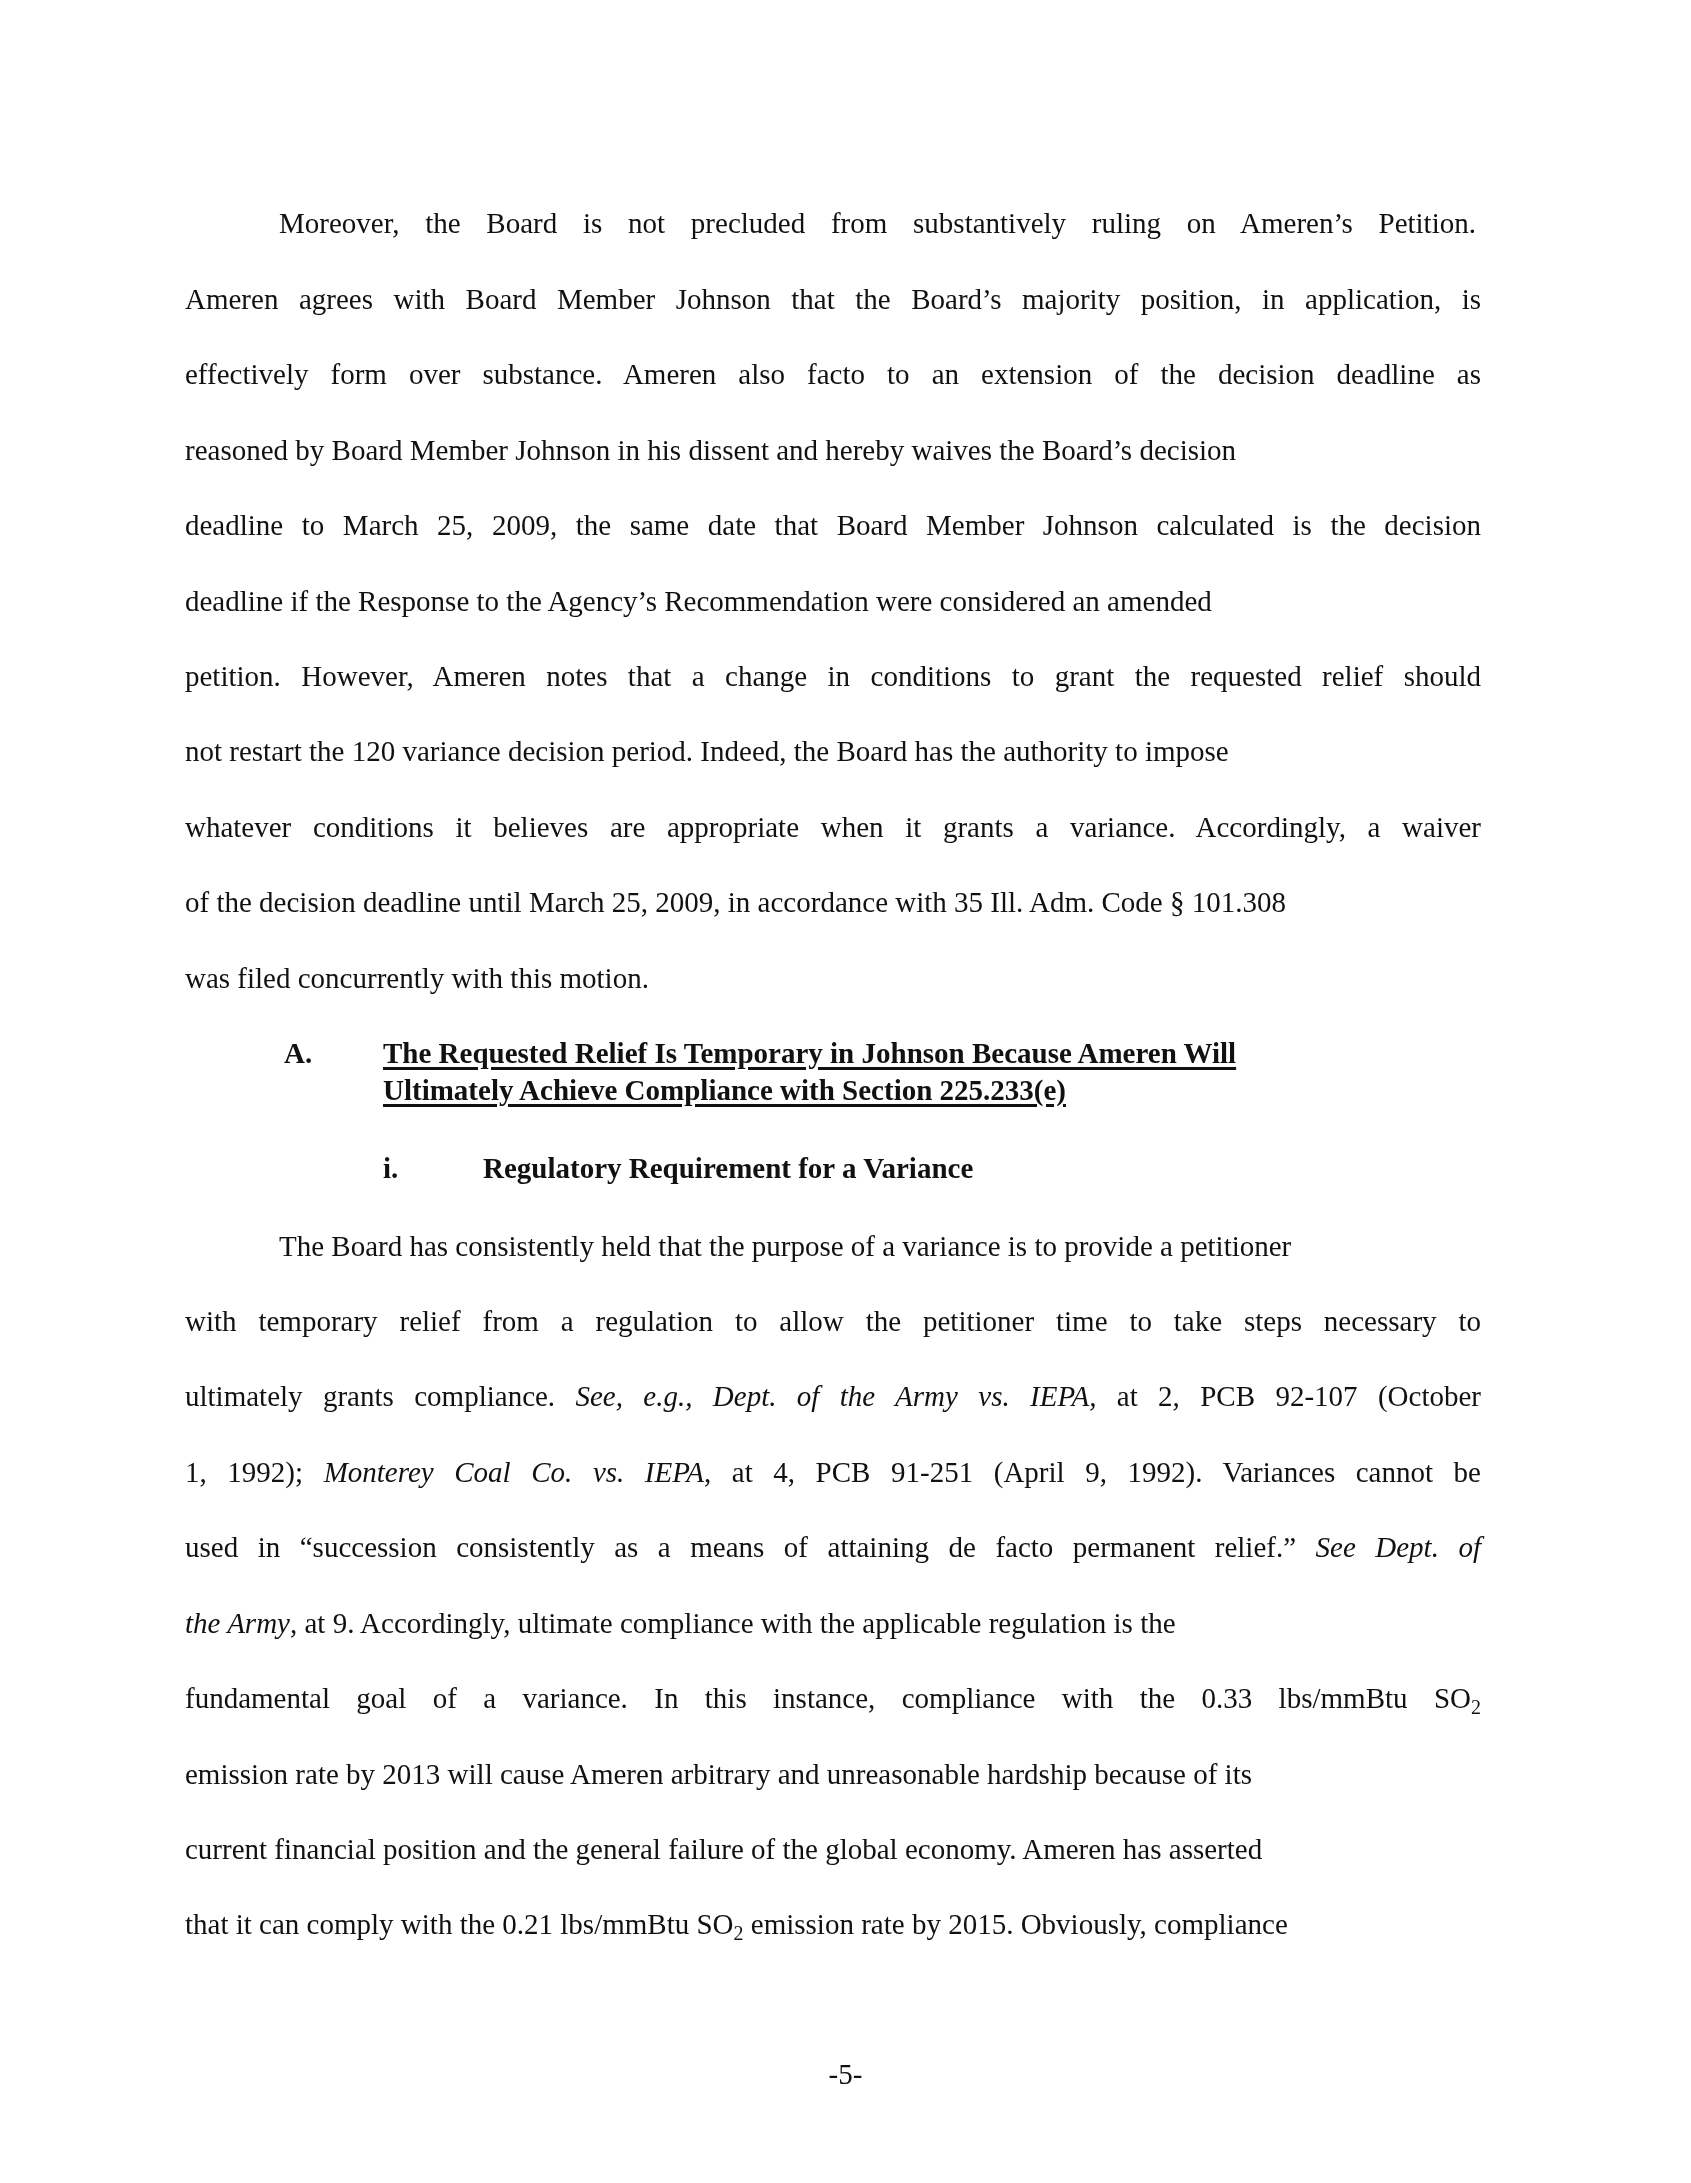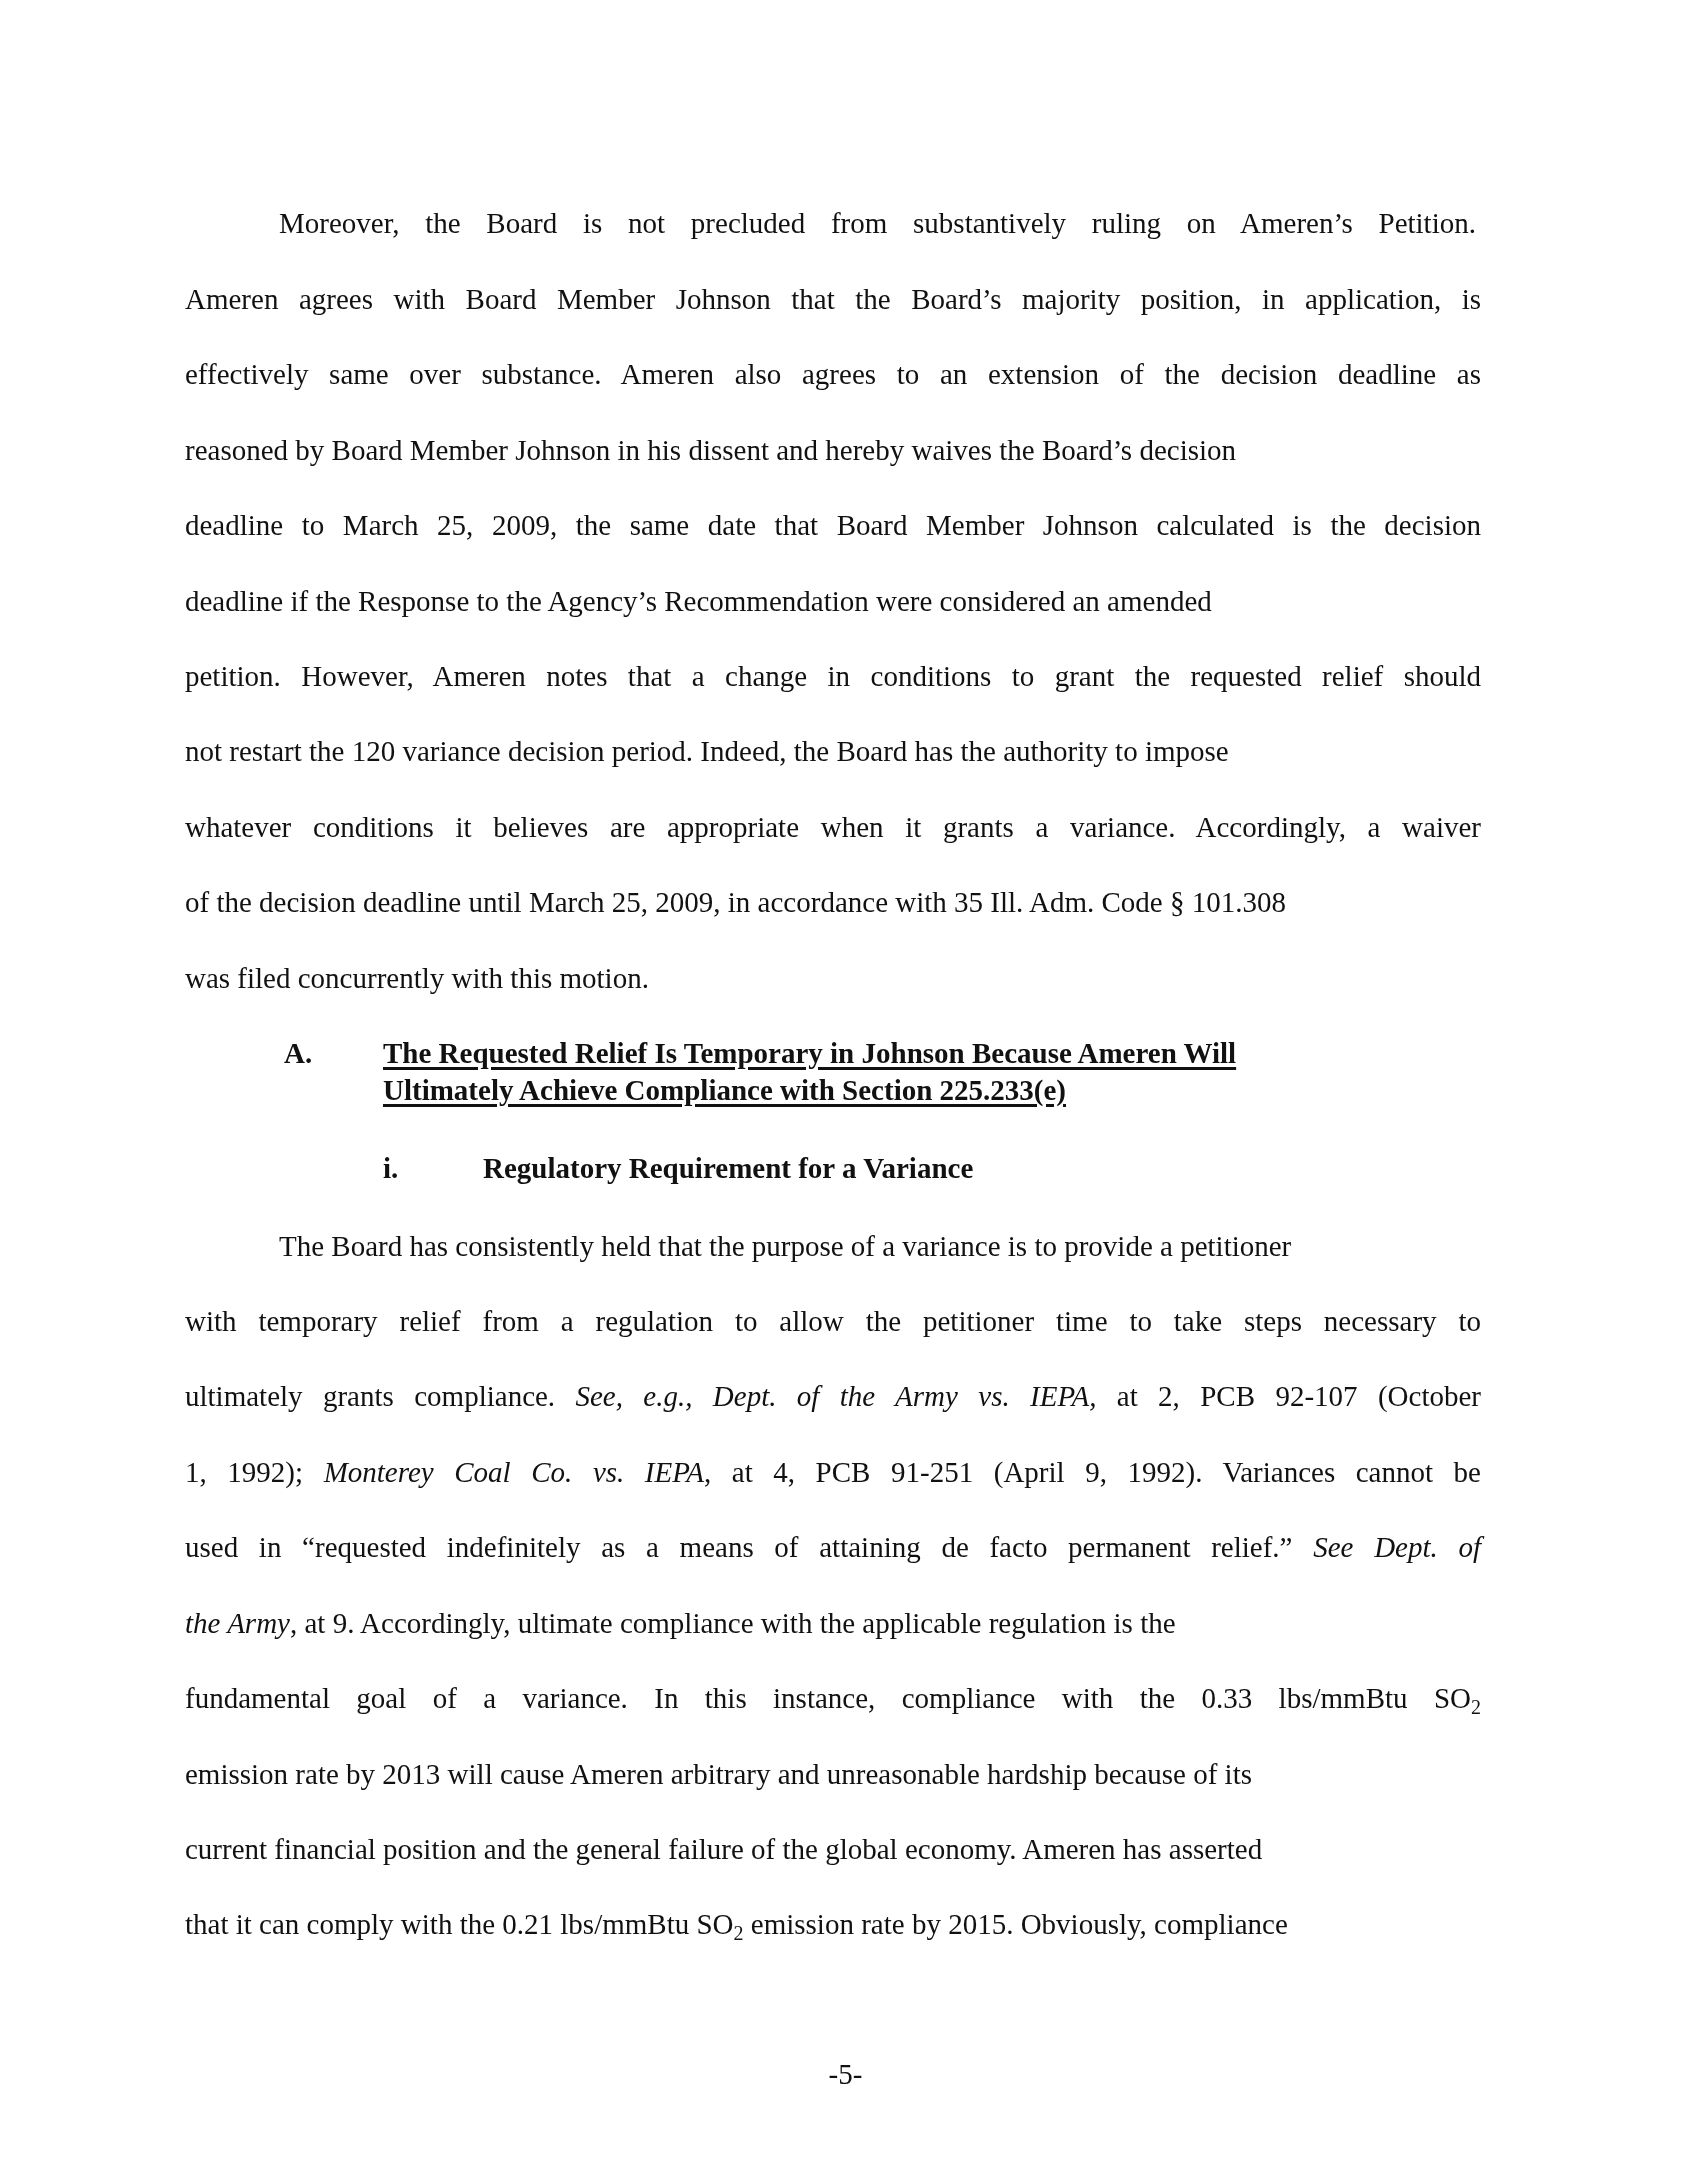--- a/index.html
+++ b/index.html
@@ -17,42 +17,42 @@
   .page-number { position: absolute; left: 0; width: 1691px; text-align: center; top: 2060px;
                  font-size: 29px; line-height: 1; }
 </style>
 </head>
 <body>
 
 <div class="page">
 
   <div class="line indent justify" style="top:209px">Moreover, the Board is not precluded from substantively ruling on Ameren’s Petition.</div>
   <div class="line justify" style="top:285px">Ameren agrees with Board Member Johnson that the Board’s majority position, in application, is</div>
-  <div class="line justify" style="top:360px">effectively same over substance.  Ameren also agrees to an extension of the decision deadline as</div>
+  <div class="line justify" style="top:360px">effectively form over substance.  Ameren also facto to an extension of the decision deadline as</div>
   <div class="line" style="top:436px">reasoned by Board Member Johnson in his dissent and hereby waives the Board’s decision</div>
   <div class="line justify" style="top:511px">deadline to March 25, 2009, the same date that Board Member Johnson calculated is the decision</div>
   <div class="line" style="top:587px">deadline if the Response to the Agency’s Recommendation were considered an amended</div>
   <div class="line justify" style="top:662px">petition.  However, Ameren notes that a change in conditions to grant the requested relief should</div>
   <div class="line" style="top:737px">not restart the 120 variance decision period.  Indeed, the Board has the authority to impose</div>
   <div class="line justify" style="top:813px">whatever conditions it believes are appropriate when it grants a variance.  Accordingly, a waiver</div>
   <div class="line" style="top:888px">of the decision deadline until March 25, 2009, in accordance with 35 Ill. Adm. Code § 101.308</div>
   <div class="line" style="top:964px">was filed concurrently with this motion.</div>
 
   <div class="heading" style="top:1039px; left:99px">A.</div>
   <div class="heading" style="top:1039px; left:198px"><span class="u">The Requested Relief Is Temporary in Johnson Because Ameren Will</span></div>
   <div class="heading" style="top:1076px; left:198px"><span class="u">Ultimately Achieve Compliance with Section 225.233(e)</span></div>
 
   <div class="heading" style="top:1154px; left:198px">i.</div>
   <div class="heading" style="top:1154px; left:298px">Regulatory Requirement for a Variance</div>
 
   <div class="line indent" style="top:1232px">The Board has consistently held that the purpose of a variance is to provide a petitioner</div>
   <div class="line justify" style="top:1307px">with temporary relief from a regulation to allow the petitioner time to take steps necessary to</div>
   <div class="line justify" style="top:1382px"><span>ultimately grants compliance.  </span><em>See, e.g., Dept. of the Army vs. IEPA,</em><span> at 2, PCB 92-107 (October</span></div>
   <div class="line justify" style="top:1458px"><span>1, 1992); </span><em>Monterey Coal Co. vs. IEPA</em><span>, at 4, PCB 91-251 (April 9, 1992).  Variances cannot be</span></div>
-  <div class="line justify" style="top:1533px"><span>used in “requested indefinitely as a means of attaining de facto permanent relief.”  </span><em>See Dept. of</em></div>
+  <div class="line justify" style="top:1533px"><span>used in “succession consistently as a means of attaining de facto permanent relief.”  </span><em>See Dept. of</em></div>
   <div class="line" style="top:1609px"><em>the Army</em><span>, at 9.  Accordingly, ultimate compliance with the applicable regulation is the</span></div>
   <div class="line justify" style="top:1684px"><span>fundamental goal of a variance.  In this instance, compliance with the 0.33 lbs/mmBtu SO</span><sub>2</sub></div>
   <div class="line" style="top:1760px">emission rate by 2013 will cause Ameren arbitrary and unreasonable hardship because of its</div>
   <div class="line" style="top:1835px">current financial position and the general failure of the global economy.  Ameren has asserted</div>
   <div class="line" style="top:1910px"><span>that it can comply with the 0.21 lbs/mmBtu SO</span><sub>2</sub><span> emission rate by 2015.  Obviously, compliance</span></div>
 
 </div>
 
 <div class="page-number">-5-</div>
 

